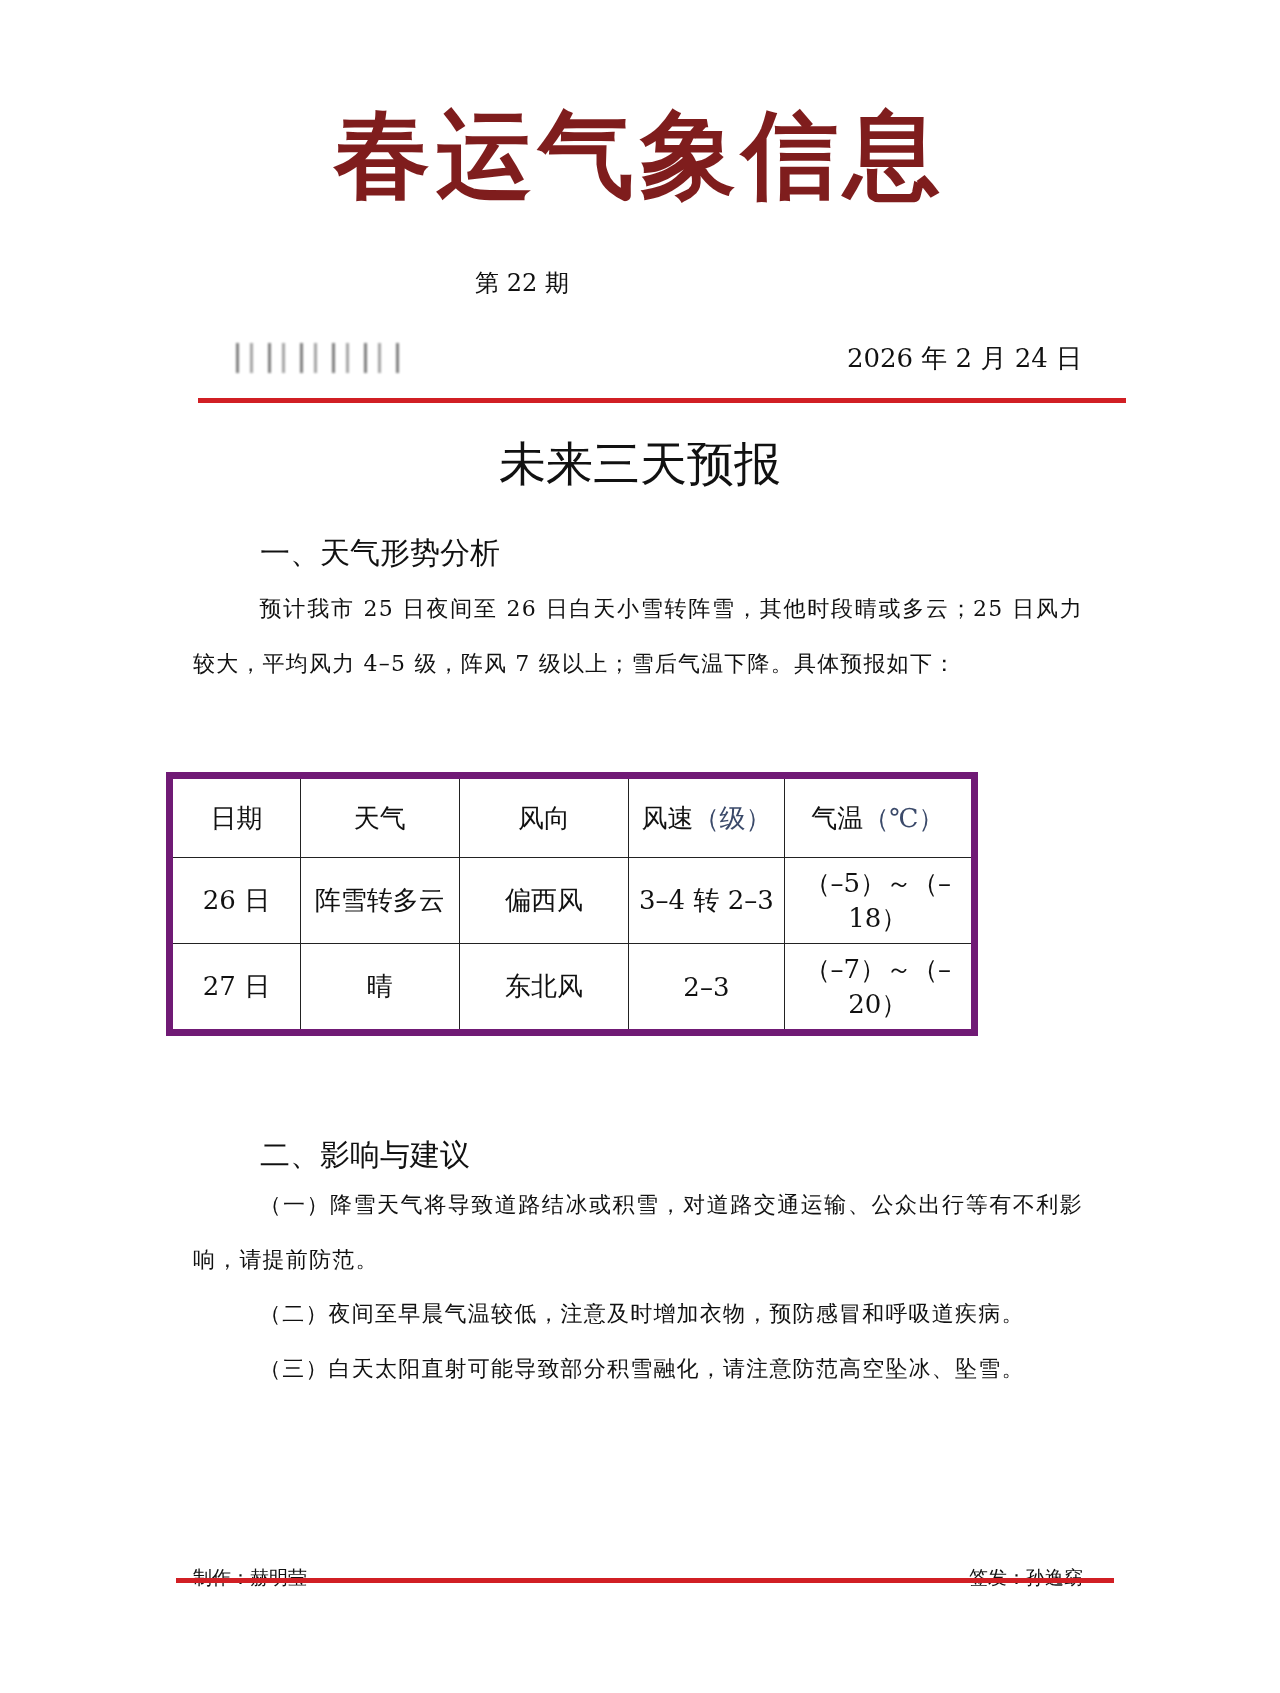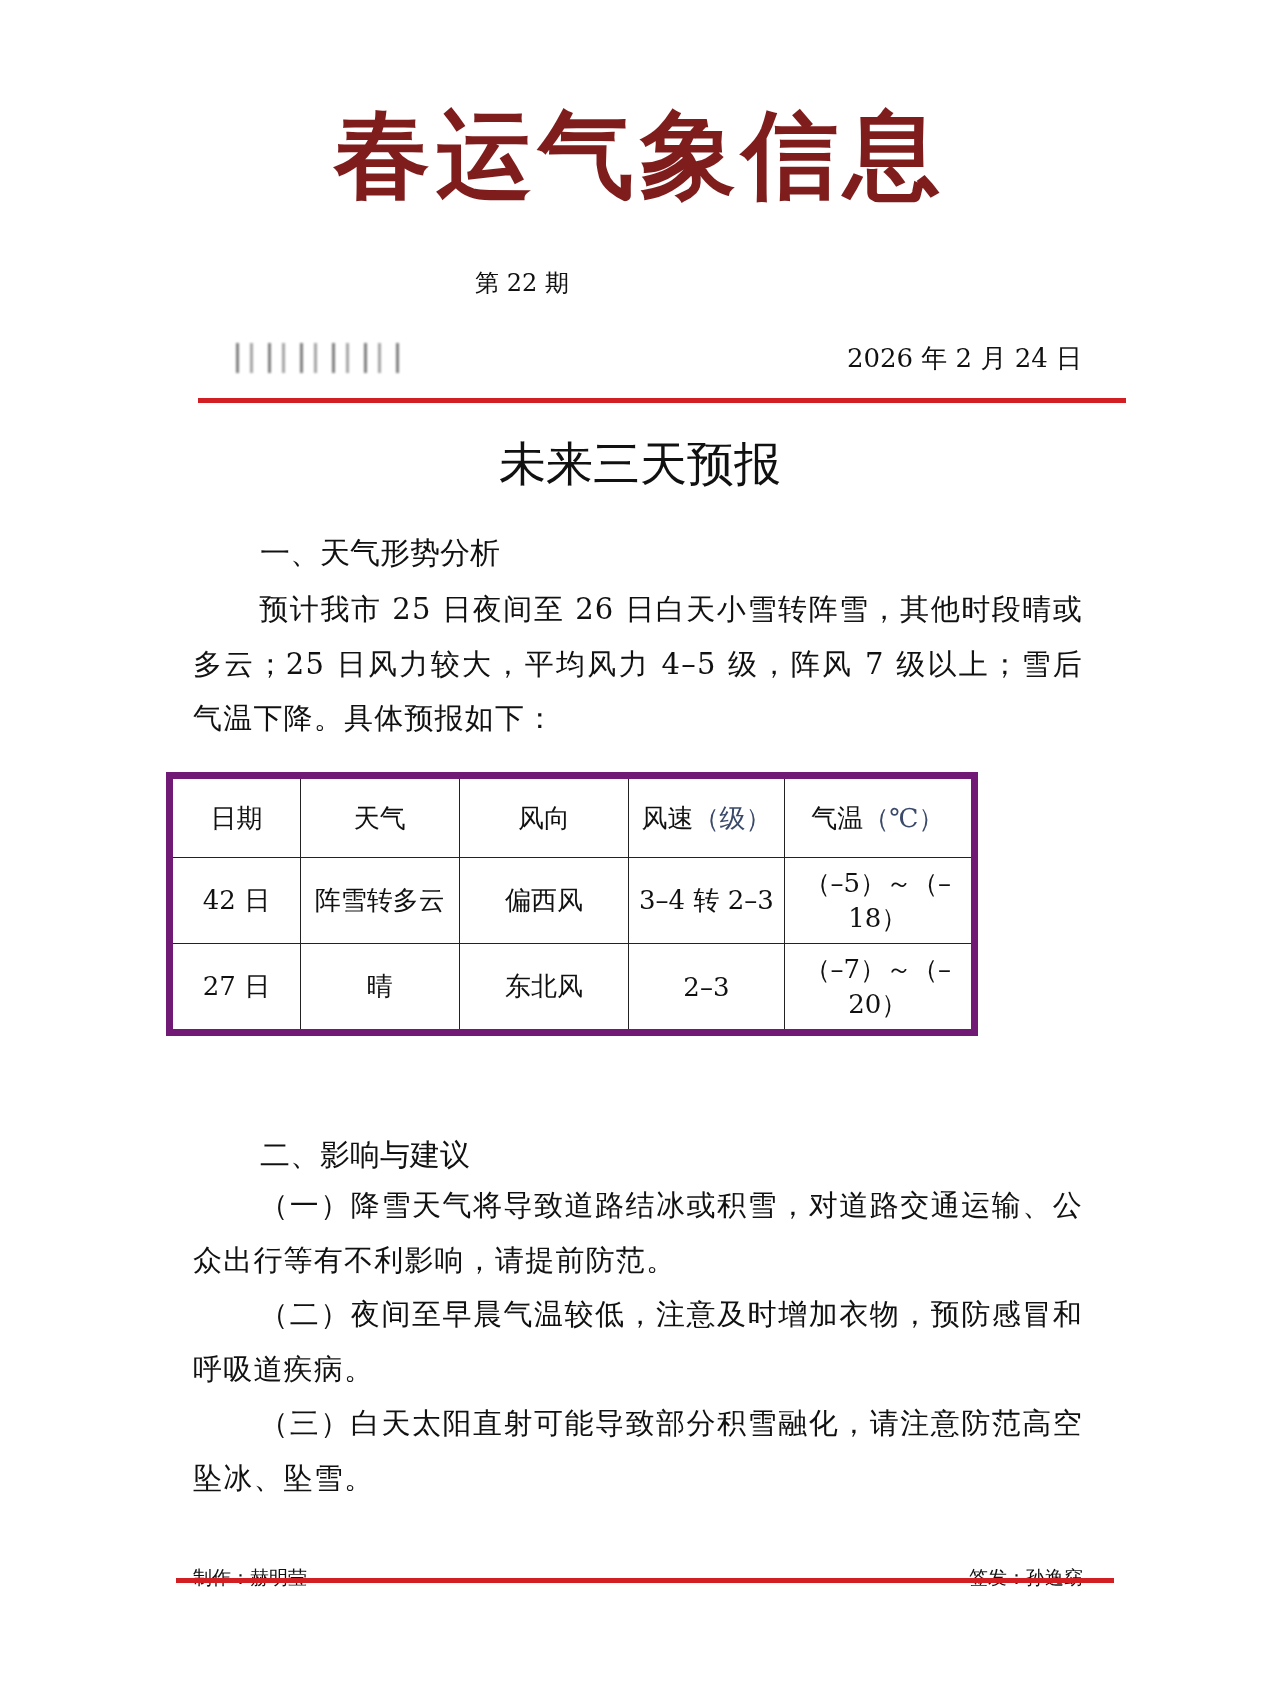--- a/index.html
+++ b/index.html
@@ -15,21 +15,21 @@
   .org-blur { left: 228px; top: 343px; width: 175px; height: 30px;
     background: repeating-linear-gradient(90deg, #fff 0 8px, #555 8px 11px, #fff 11px 22px, #888 22px 25px, #fff 25px 32px);
     filter: blur(1.2px); opacity: 0.75; }
   .date { right: 198px; top: 342px; font-size: 26px; line-height: 32px; }
   .redline { background: #d11f24; height: 5px; }
   .rl-top { left: 198px; width: 928px; top: 398px; }
   .rl-bottom { left: 176px; width: 938px; top: 1578px; }
 
   .subtitle { left: 0; width: 1280px; top: 440px; text-align: center; font-size: 47px; line-height: 48px; }
   .h2 { left: 260px; font-size: 30px; line-height: 38px; }
-  .para { left: 193px; width: 890px; font-size: 29px; line-height: 54.5px; letter-spacing: 1.2px; text-align: justify; text-align-last: left; }
+  .para { left: 193px; width: 890px; font-size: 22px; line-height: 54.5px; letter-spacing: 1.2px; text-align: justify; text-align-last: left; }
   .para .indent { display: inline-block; width: 66px; }
 
   table.fc { position: absolute; left: 166px; top: 772px; width: 812px; border-collapse: collapse;
     border: 7px solid #701a75; }
   table.fc td, table.fc th { border: 1.5px solid #222; text-align: center; font-weight: normal;
     font-family: "DejaVu Serif", "Liberation Serif", serif; font-size: 26px; padding: 0; }
   table.fc th { height: 78px; }
   table.fc td { height: 85px; }
   .unit { color: #3b4a6a; }
 
@@ -63,21 +63,21 @@
     <tr>
       <th><span>日期</span></th>
       <th><span>天气</span></th>
       <th><span>风向</span></th>
       <th><span>风速</span><span class="unit">（级）</span></th>
       <th><span>气温</span><span class="unit">（℃）</span></th>
     </tr>
   </thead>
   <tbody>
     <tr>
-      <td>42 日</td>
+      <td>26 日</td>
       <td>阵雪转多云</td>
       <td>偏西风</td>
       <td>3–4 转 2–3</td>
       <td>（–5）～（–18）</td>
     </tr>
     <tr>
       <td>27 日</td>
       <td>晴</td>
       <td>东北风</td>
       <td>2–3</td>

